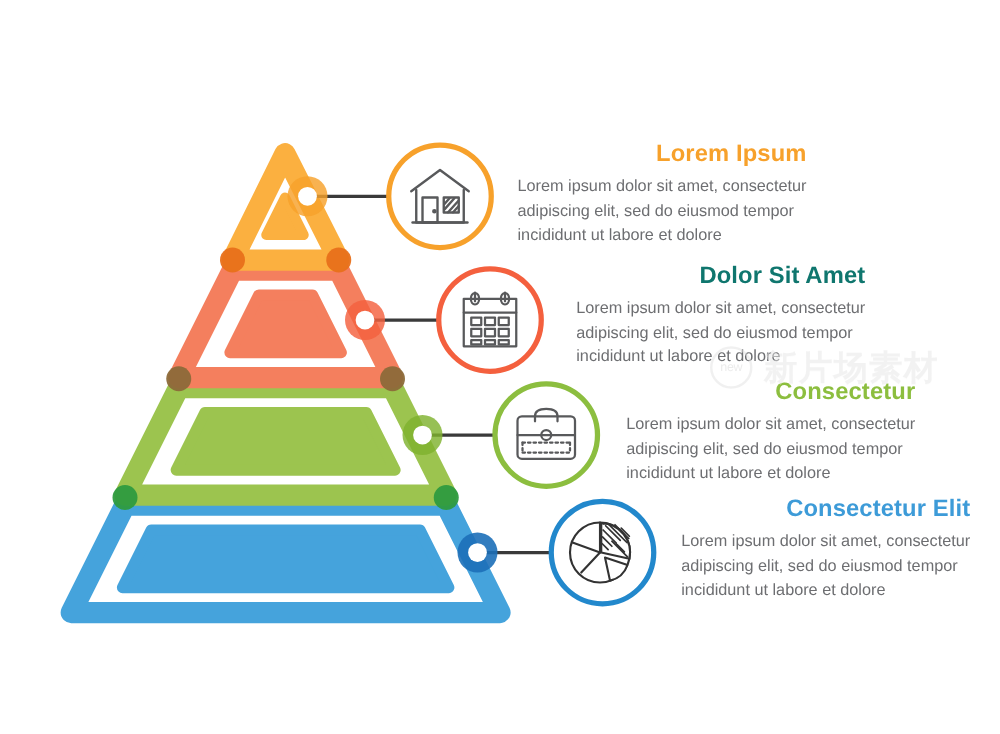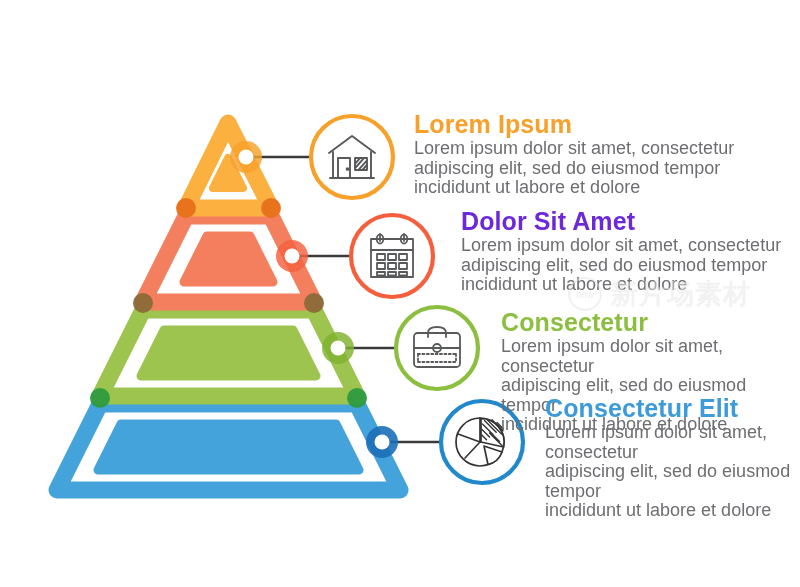--- a/index.html
+++ b/index.html
@@ -31,38 +31,39 @@
   .text-layer {
     position: absolute;
     left: 0; top: 0;
     width: 800px;
     height: 587px;
   }
   .item-text {
     position: absolute;
   }
   .item-title {
-    font-size: 25px;
+    font-size: 19px;
     font-weight: bold;
     letter-spacing: 0.1px;
     margin: 0 0 5px 0;
     line-height: 20px;
     white-space: nowrap;
+    text-align: right;
   }
   .item-desc {
-    font-size: 18px;
+    font-size: 13px;
     line-height: 19.5px;
     color: #6d6e71;
     margin: 0;
     white-space: pre-line;
   }
   
   #text-0 { left: 414px; top: 114px; }
   #text-1 { left: 461px; top: 211px; }
-  #text-2 { left: 501px; top: 304px; margin-top: 8px; }
+  #text-2 { left: 501px; top: 304px; }
   #text-3 { left: 545px; top: 398px; }
 
   
   .watermark {
     position: absolute;
     left: 568px;
     top: 276px;
     display: flex;
     align-items: center;
     gap: 9px;
@@ -229,21 +230,21 @@
   <div class="text-layer">
 
     <div class="item-text" id="text-0">
       <div class="item-title" style="color:#F7A12B">Lorem Ipsum</div>
       <div class="item-desc">Lorem ipsum dolor sit amet, consectetur
 adipiscing elit, sed do eiusmod tempor
 incididunt ut labore et dolore</div>
     </div>
 
     <div class="item-text" id="text-1">
-      <div class="item-title" style="color:#6d28d9">Dolor Sit Amet</div>
+      <div class="item-title" style="color:#0f766e">Dolor Sit Amet</div>
       <div class="item-desc">Lorem ipsum dolor sit amet, consectetur
 adipiscing elit, sed do eiusmod tempor
 incididunt ut labore et dolore</div>
     </div>
 
     <div class="item-text" id="text-2">
       <div class="item-title" style="color:#8CBE3F">Consectetur</div>
       <div class="item-desc">Lorem ipsum dolor sit amet, consectetur
 adipiscing elit, sed do eiusmod tempor
 incididunt ut labore et dolore</div>

